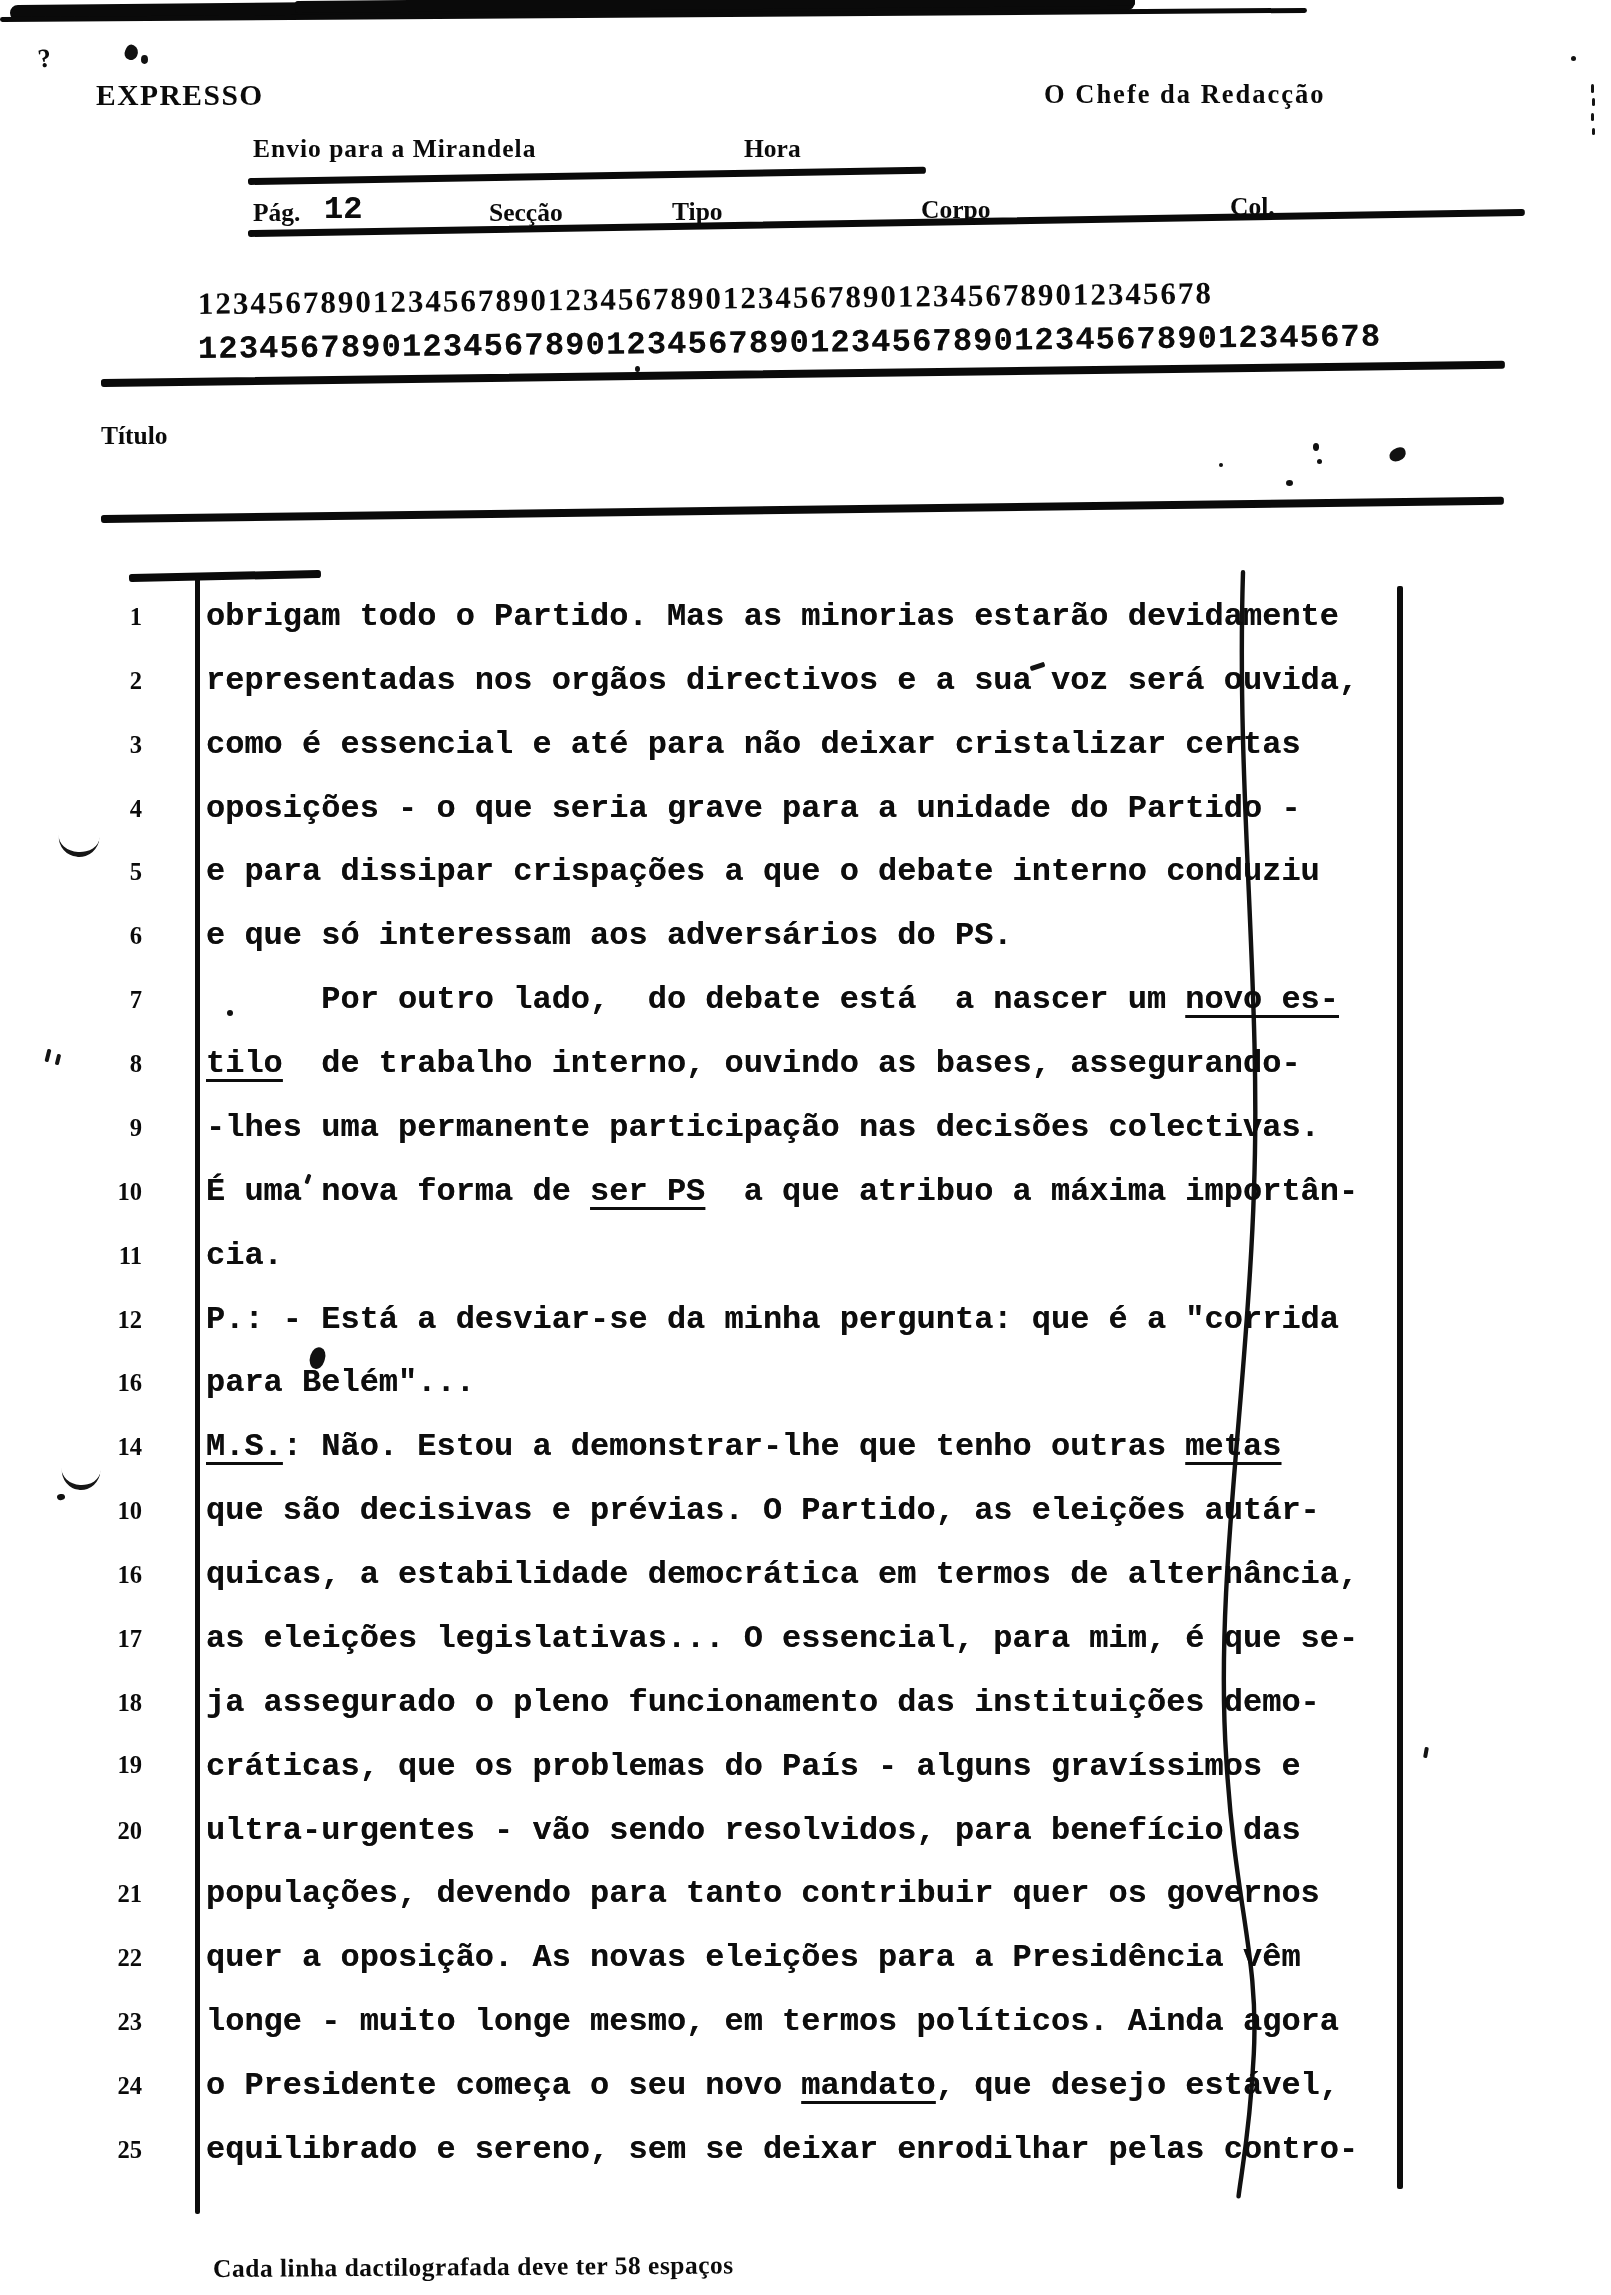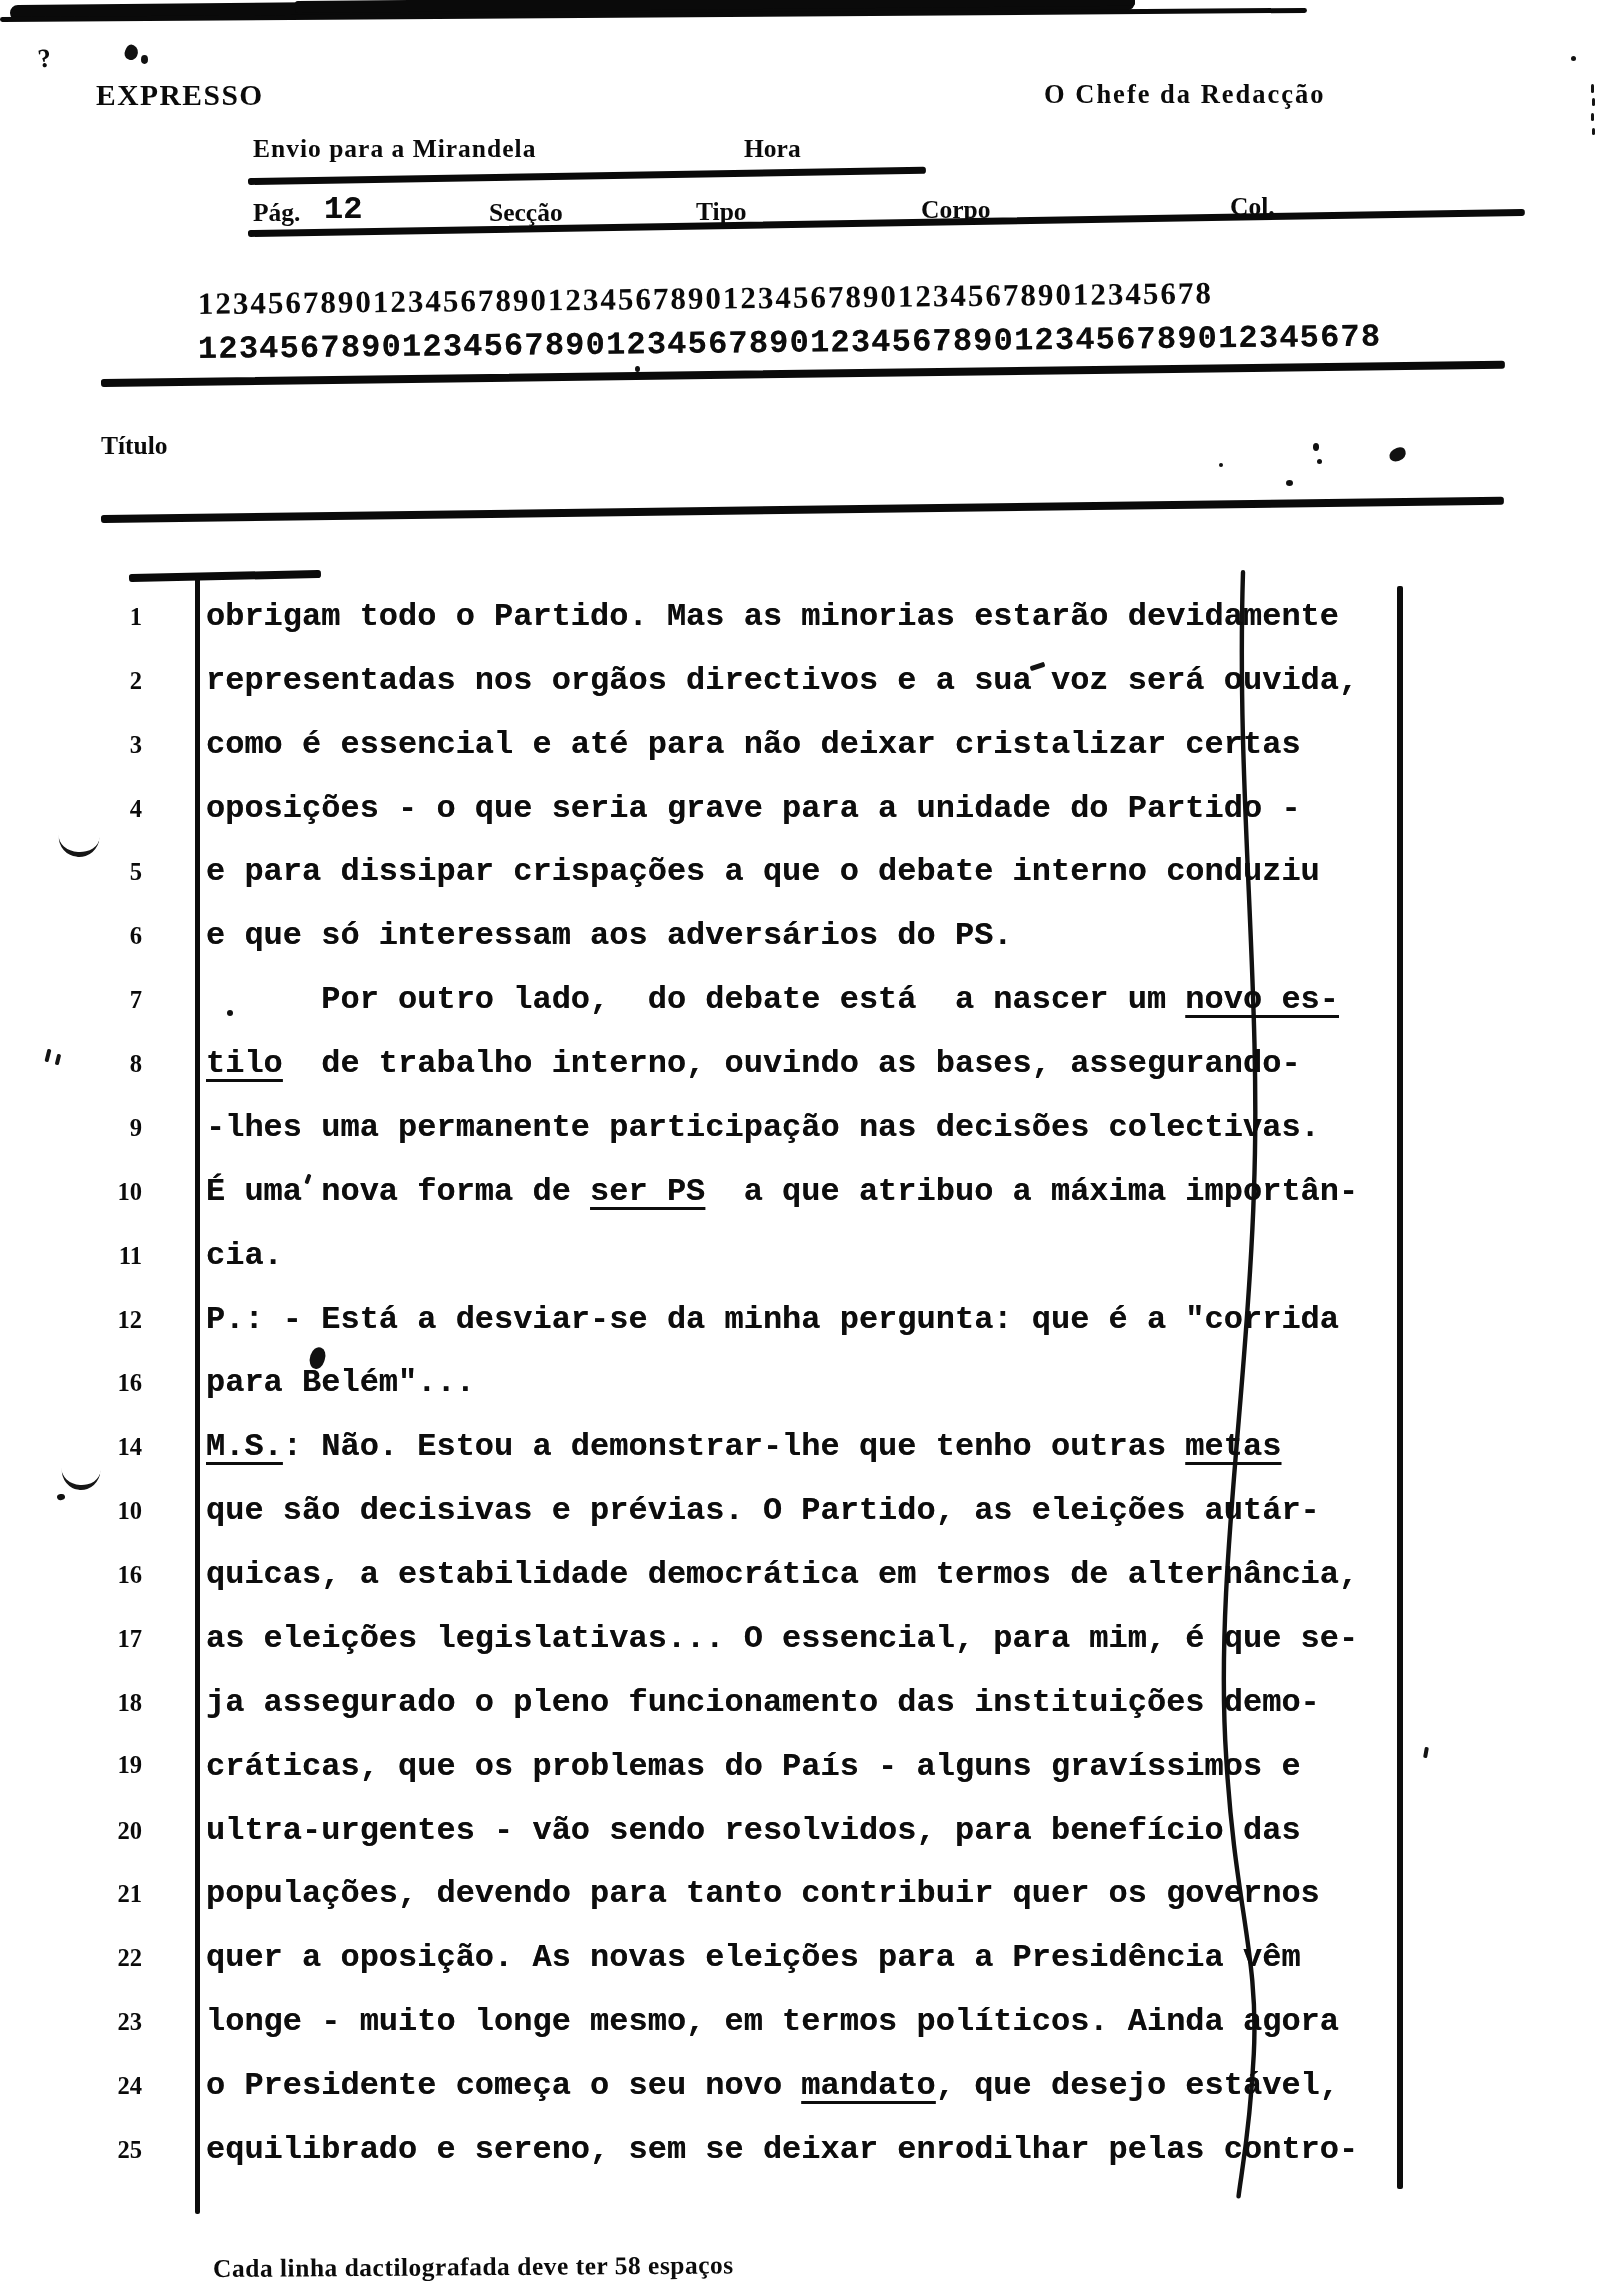--- a/index.html
+++ b/index.html
@@ -82,31 +82,31 @@
 <div class="abs formlabel" style="left:96px;top:79px;font-size:29.5px;letter-spacing:1.5px;">EXPRESSO</div>
 <div class="abs formlabel" style="left:1044px;top:79px;font-size:26.5px;letter-spacing:2px;">O Chefe da Redacção</div>
 
 <div class="abs formlabel" style="left:253px;top:134px;font-size:25.5px;letter-spacing:1px;">Envio para a Mirandela</div>
 <div class="abs formlabel" style="left:744px;top:134px;font-size:25.5px;">Hora</div>
 <div class="abs rule" style="left:248px;top:178px;width:678px;height:7.4px;transform:rotate(-0.95deg);"></div>
 
 <div class="abs formlabel" style="left:253px;top:198px;font-size:25.5px;">Pág.</div>
 <div class="abs type" style="left:324px;top:191px;font-size:32px;">12</div>
 <div class="abs formlabel" style="left:489px;top:198px;font-size:25.5px;">Secção</div>
-<div class="abs formlabel" style="left:672px;top:197px;font-size:25.5px;margin-left:24px;">Tipo</div>
+<div class="abs formlabel" style="left:672px;top:197px;font-size:25.5px;">Tipo</div>
 <div class="abs formlabel" style="left:921px;top:195px;font-size:25.5px;text-align:center;">Corpo</div>
 <div class="abs formlabel" style="left:1230px;top:192px;font-size:25.5px;">Col.</div>
 <div class="abs rule" style="left:248px;top:230px;width:1277px;height:7.4px;transform:rotate(-0.95deg);"></div>
 
 <div class="abs formlabel" style="left:198px;top:286px;font-size:31px;letter-spacing:2px;transform:rotate(-0.6deg);transform-origin:left center;">1234567890123456789012345678901234567890123456789012345678</div>
 <div class="abs type" style="left:198px;top:331px;font-size:32px;letter-spacing:1.2px;transform:rotate(-0.6deg);transform-origin:left center;">1234567890123456789012345678901234567890123456789012345678</div>
 
 <div class="abs rule" style="left:101px;top:379px;width:1404px;height:8.4px;transform:rotate(-0.75deg);"></div>
 
-<div class="abs formlabel" style="left:101px;top:431px;font-size:25.5px;">Título</div>
+<div class="abs formlabel" style="left:101px;top:421px;font-size:25.5px;">Título</div>
 
 <div class="abs speck" style="left:1313px;top:443px;width:6.4px;height:7.9px;"></div>
 <div class="abs speck" style="left:1317px;top:459px;width:5.4px;height:5.4px;"></div>
 <div class="abs speck" style="left:1389px;top:448px;width:16.7px;height:12.8px;border-radius:60% 40% 55% 45%;transform:rotate(-18deg);"></div>
 <div class="abs speck" style="left:1286px;top:480px;width:7.4px;height:6.4px;"></div>
 <div class="abs speck" style="left:1219px;top:463px;width:3.9px;height:3.9px;"></div>
 <div class="abs rule" style="left:101px;top:515px;width:1403px;height:8.4px;transform:rotate(-0.75deg);"></div>
 
 <div class="abs rule" style="left:129px;top:574px;width:192px;height:8.4px;transform:rotate(-1.2deg);"></div>
 

